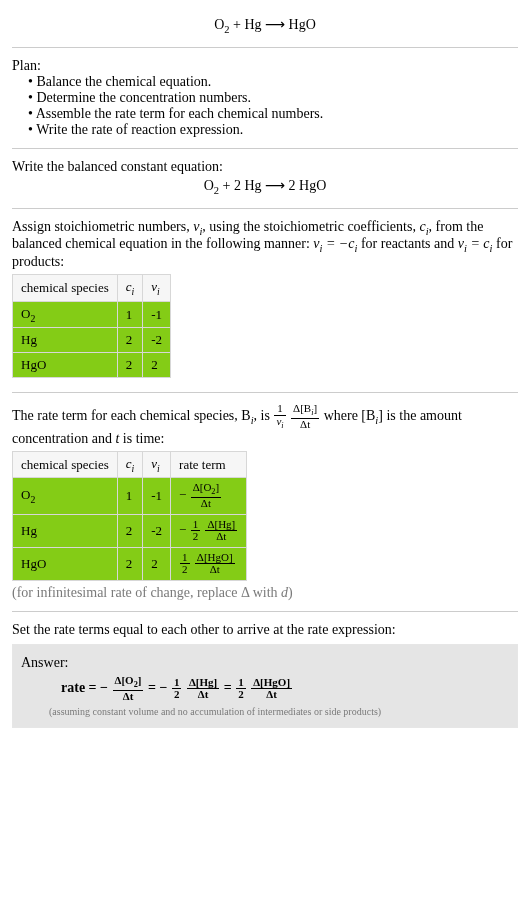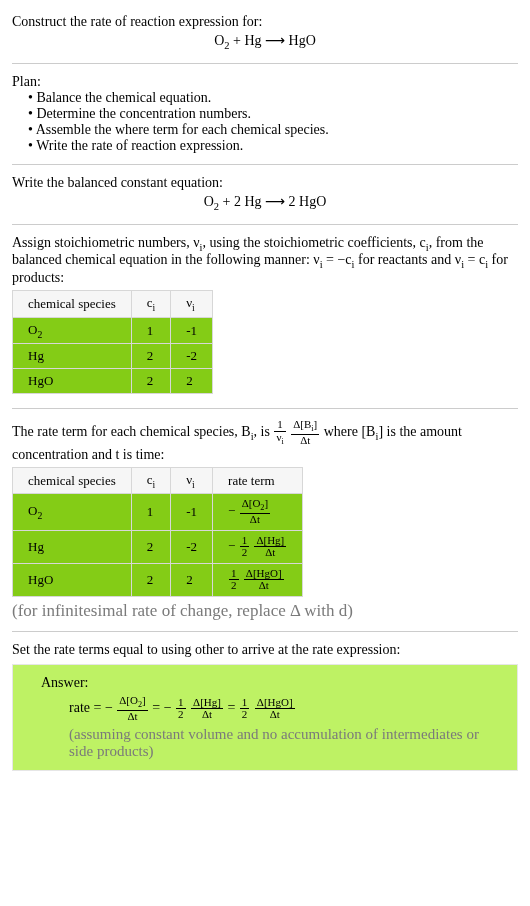--- a/index.html
+++ b/index.html
@@ -19,46 +19,46 @@
     border: none;
     border-top: 1px solid #ccc;
     margin: 6px 0;
   }
   .eq {
     font-family: Georgia, serif;
     margin: 2px 0;
     text-align: center;
   }
   sub { font-size: 0.75em; vertical-align: sub; }
-  .italic { }
+  .italic { font-style: italic; }
   .bullet {
     margin-left: 16px;
   }
   table.data {
     border-collapse: collapse;
     margin: 4px 0;
     font-size: 13px;
   }
   table.data th, table.data td {
     border: 1px solid #d7d7d7;
-    padding: 4px 15px;
+    padding: 4px 8px;
     text-align: left;
     font-weight: normal;
     background: #fff;
   }
   table.data th {
     background: #f6f6f6;
   }
   table.data td {
     background: #84cc16;
   }
   .center { text-align: center; }
   .right { text-align: right; }
   .small-note {
-    font-size: 17px;
+    font-size: 14px;
     color: #7a7a7a;
     margin-top: 2px;
   }
   .frac {
     display: inline-block;
     vertical-align: middle;
     text-align: center;
     font-size: 11px;
     line-height: 1.05;
     margin: 0 1px;
@@ -66,57 +66,57 @@
   .frac .num {
     display: block;
     border-bottom: 1px solid #000;
     padding: 0 2px;
   }
   .frac .den {
     display: block;
     padding: 0 2px;
   }
   .answer-box {
-    background: #bef264;
+    background: #e5e5e5;
     border: 1px solid #e6e6e6;
-    padding: 10px 28px;
+    padding: 10px 8px;
     margin-top: 6px;
   }
   .answer-indent {
-    margin-left: 28px;
+    margin-left: 40px;
     margin-top: 4px;
+    font-weight: bold;
   }
   .answer-note {
-    font-size: 15px;
+    font-size: 10px;
     color: #7a7a7a;
     margin-left: 28px;
     margin-top: 4px;
   }
   .arrow {
     display: inline-block;
     font-size: 14px;
   }
 </style>
 </head>
 <body>
 
 <div class="section">
-  <div>Construct the rate of reaction expression for:</div>
   <div class="eq">
     <span>O<sub>2</sub> + Hg <span class="arrow">⟶</span> HgO</span>
   </div>
 </div>
 
 <hr>
 
 <div class="section">
   <div>Plan:</div>
   <div class="bullet">• Balance the chemical equation.</div>
   <div class="bullet">• Determine the concentration numbers.</div>
-  <div class="bullet">• Assemble the where term for each chemical species.</div>
+  <div class="bullet">• Assemble the rate term for each chemical numbers.</div>
   <div class="bullet">• Write the rate of reaction expression.</div>
 </div>
 
 <hr>
 
 <div class="section">
   <div>Write the balanced constant equation:</div>
   <div class="eq">
     <span>O<sub>2</sub> + 2 Hg <span class="arrow">⟶</span> 2 HgO</span>
   </div>
@@ -201,21 +201,21 @@
       </td>
     </tr>
   </tbody>
     </table>
   <div class="small-note">(for infinitesimal rate of change, replace Δ with <span class="italic">d</span>)</div>
 </div>
 
 <hr>
 
 <div class="section">
-  <div>Set the rate terms equal to using other to arrive at the rate expression:</div>
+  <div>Set the rate terms equal to each other to arrive at the rate expression:</div>
   <div class="answer-box">
     <div>Answer:</div>
     <div class="answer-indent">
       <span>rate = </span>
       <span>−</span>
       <span class="frac"><span class="num">Δ[O<sub>2</sub>]</span><span class="den">Δt</span></span>
       <span> = </span>
       <span>−</span>
       <span class="frac"><span class="num">1</span><span class="den">2</span></span>
       <span class="frac"><span class="num">Δ[Hg]</span><span class="den">Δt</span></span>

